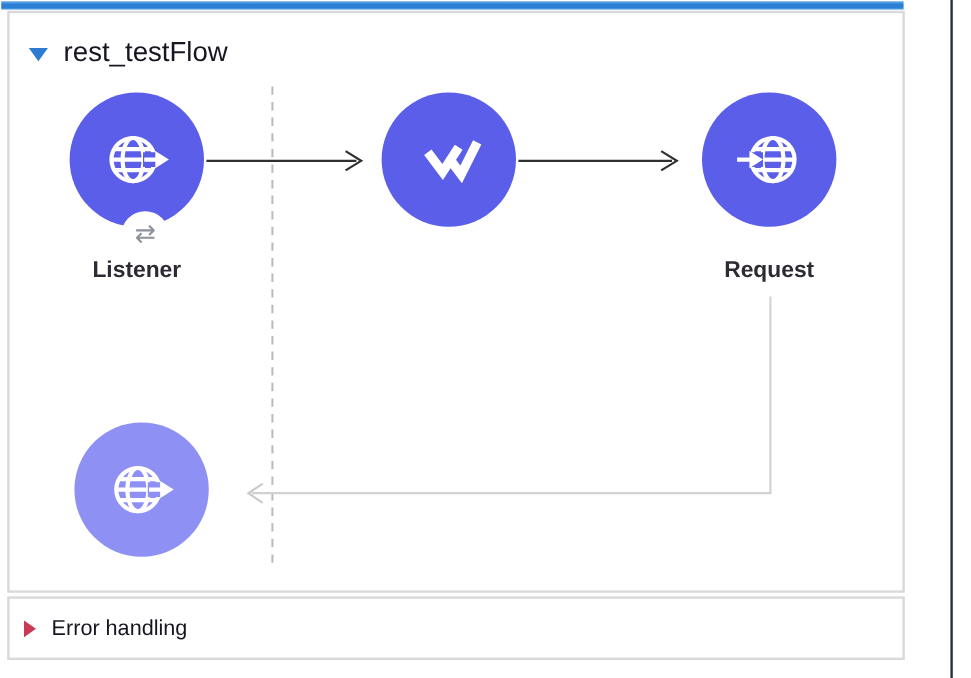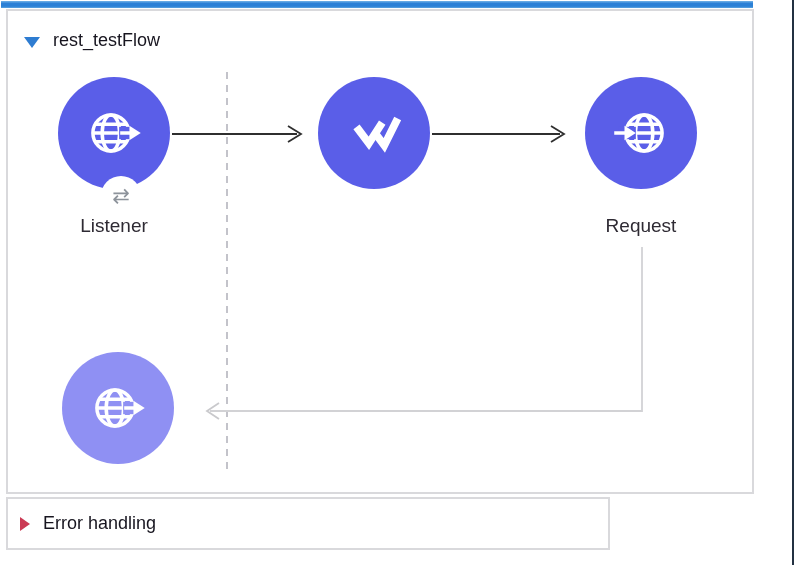--- a/index.html
+++ b/index.html
@@ -13,23 +13,23 @@
   }
   .flow-box{
     position:absolute;left:6px;top:9px;width:748px;height:485px;
     border:2px solid #d9d9dc;background:#fff;box-sizing:border-box;
   }
   .flow-header{position:absolute;left:16px;top:19px;display:flex;align-items:center;}
   .tri-down{
     width:0;height:0;border-left:8px solid transparent;border-right:8px solid transparent;
     border-top:11px solid #2e7cd1;margin-top:3px;
   }
-  .flow-title{margin-left:13px;font-size:18px;color:#17151f;}
+  .flow-title{margin-left:13px;font-size:23px;color:#17151f;}
   .error-box{
-    position:absolute;left:6px;top:497px;width:604px;height:53px;
+    position:absolute;left:6px;top:497px;width:748px;height:53px;
     border:2px solid #d9d9dc;background:#fff;box-sizing:border-box;
     display:flex;align-items:center;cursor:pointer;
   }
   .tri-right{
     width:0;height:0;border-top:7px solid transparent;border-bottom:7px solid transparent;
     border-left:10px solid #cb3a54;margin-left:12px;
   }
   .error-title{margin-left:13px;font-size:18px;color:#17151f;}
   .panel-divider{position:absolute;left:792px;top:0;width:2px;height:565px;background:#233142;}
 
@@ -46,21 +46,21 @@
   .halo-ghost{stroke:#8f90f3;stroke-width:12;fill:none;}
   .dw-stroke{stroke:#ffffff;stroke-width:7.5;fill:none;stroke-linejoin:miter;}
 
   .badge{
     position:absolute;left:46px;top:102px;width:34px;height:34px;border-radius:50%;
     background:#ffffff;box-shadow:0 0 0 3px #ffffff;
     display:flex;align-items:center;justify-content:center;
     font-size:21px;line-height:34px;color:#8d939b;
   }
   .node-label{
-    position:absolute;text-align:center;font-size:19px;color:#2e2a33;line-height:1.72;
+    position:absolute;text-align:center;font-size:19px;color:#2e2a33;line-height:1.72;font-weight:bold;
   }
   .connectors{position:absolute;left:0;top:0;pointer-events:none;}
 </style>
 </head>
 <body>
 
 <div class="stage">
 
   <div class="top-accent"></div>
 

